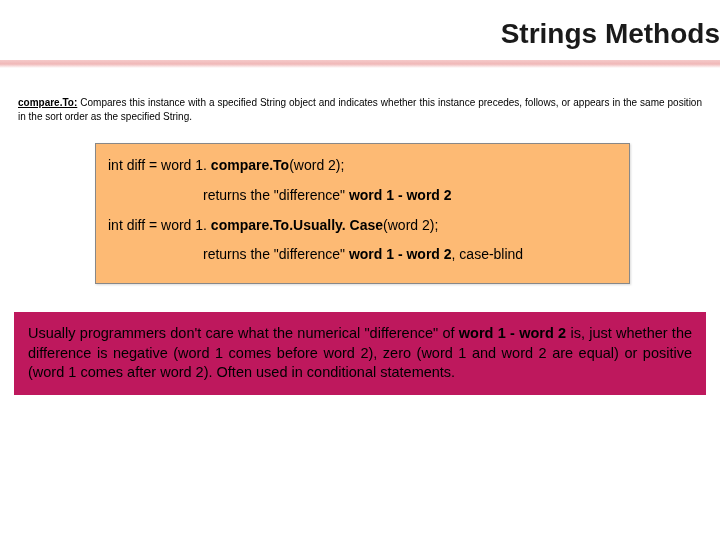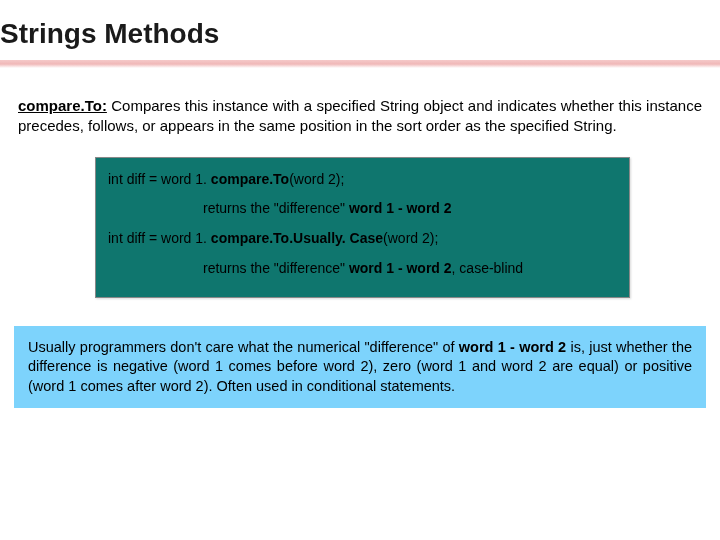--- a/index.html
+++ b/index.html
@@ -5,63 +5,63 @@
   * { margin: 0; padding: 0; box-sizing: border-box; }
   body {
     width: 720px;
     height: 540px;
     background: #ffffff;
     font-family: Arial, Helvetica, sans-serif;
     position: relative;
     overflow: hidden;
   }
   .title {
-    text-align: left;
+    text-align: right;
     font-size: 28px;
     font-weight: bold;
     color: #1a1a1a;
     padding: 18px 0 10px 0;
   }
   .title-underline {
     height: 8px;
     background: linear-gradient(to bottom, #f5c9c9 0%, #f0b8b8 50%, #ffffff 100%);
     margin: 0 0 28px 0;
   }
   .description {
     padding: 0 18px;
-    font-size: 15px;
+    font-size: 10px;
     line-height: 1.35;
     color: #000;
     text-align: justify;
     margin-bottom: 20px;
   }
   .method-name {
     font-weight: bold;
     text-decoration: underline;
   }
   .code-box {
     margin: 0 90px 0 95px;
     border: 1px solid #888;
-    background: #0f766e;
+    background: #fdba74;
     padding: 10px 12px;
     font-size: 14px;
     line-height: 1.7;
     box-shadow: 1px 1px 2px rgba(0,0,0,0.15);
   }
   .code-line {
     color: #000;
   }
   .code-bold { font-weight: bold; }
   .returns-line {
     padding-left: 95px;
     margin: 6px 0 6px 0;
   }
   .bottom-box {
     margin: 28px 14px 0 14px;
-    background: #7dd3fc;
+    background: #be185d;
     padding: 12px 14px;
     font-size: 14.5px;
     line-height: 1.35;
     color: #000;
     text-align: justify;
   }
   .bold { font-weight: bold; }
 </style>
 </head>
 <body>

